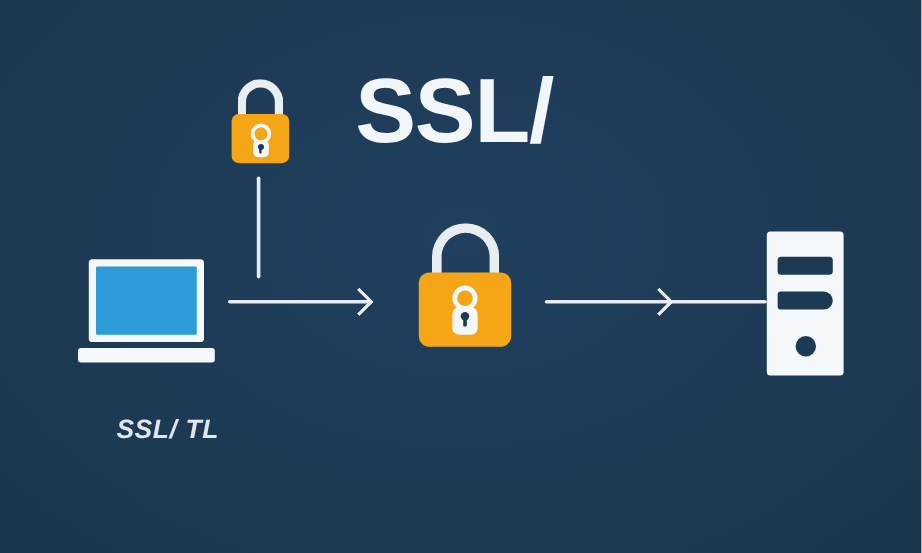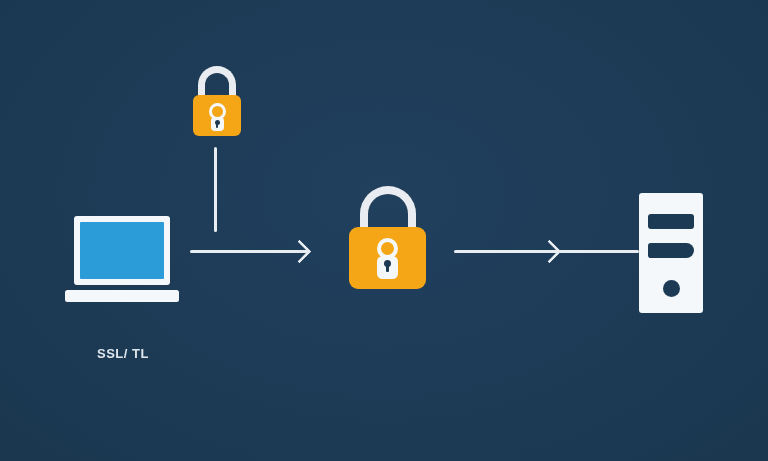--- a/index.html
+++ b/index.html
@@ -25,22 +25,23 @@
   
   .title{
     position:absolute;left:296px;top:55px;
     font-size:76px;font-weight:700;letter-spacing:-1px;line-height:1;
     color:var(--text-white);
   }
 
   
   .caption{
     position:absolute;left:97px;top:347px;
-    font-size:13px;font-weight:700;letter-spacing:.5px;line-height:1;
+    font-size:22px;font-weight:700;letter-spacing:.5px;line-height:1;
     color:var(--caption-gray);
+    font-style:italic;
   }
 
   
   .shackle{
     position:absolute;border:7px solid var(--shackle-white);border-bottom:none;
     border-radius:19px 19px 0 0;z-index:1;
   }
   .shackle.sm{left:198px;top:66px;width:38px;height:34px;}
   .shackle.lg{left:360px;top:186px;width:56px;height:46px;border-width:8px;border-radius:28px 28px 0 0;}
 
@@ -109,20 +110,21 @@
   .server-led{
     position:absolute;left:23.5px;top:86.5px;width:17px;height:17px;
     background:var(--background);border-radius:50%;
   }
 </style>
 </head>
 <body>
 
 <div class="stage">
 
+  <div class="title">SSL/</div>
 
   <div>
     <div class="shackle sm"></div>
     <div class="lock-body sm">
       <div class="emblem-ring"></div>
       <div class="emblem-body">
         <div class="keyhole-circle"></div>
         <div class="keyhole-stem"></div>
       </div>
     </div>

